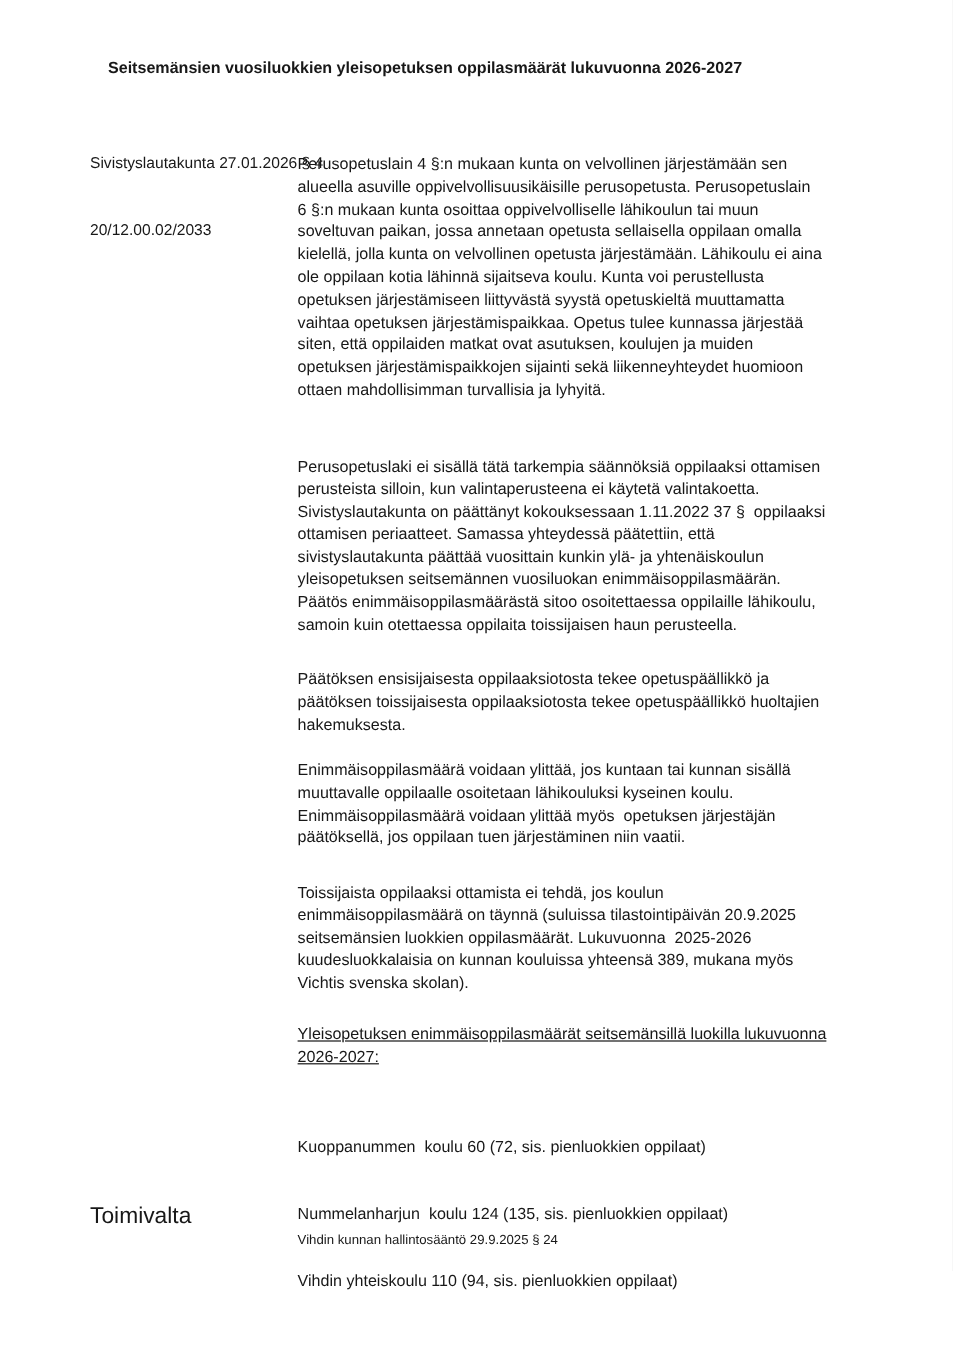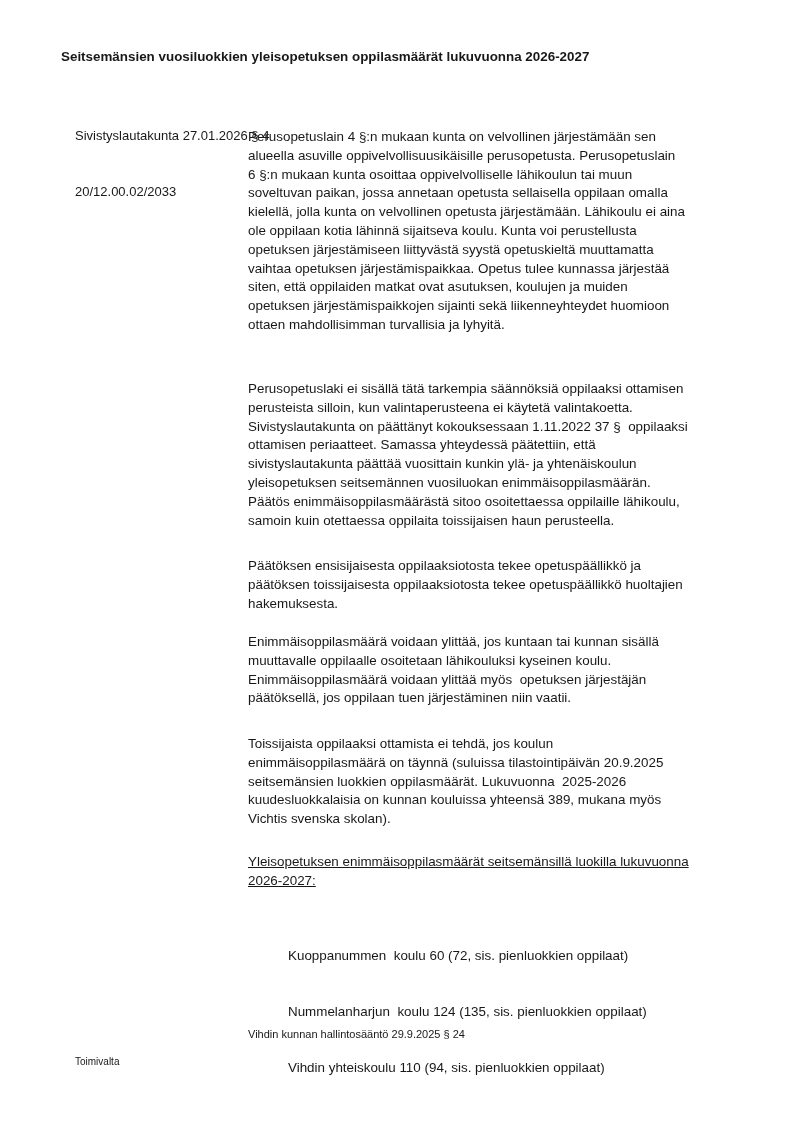--- a/index.html
+++ b/index.html
@@ -12,21 +12,21 @@
     width: 794px;
     height: 1122px;
     margin: 0 auto;
     background: #ffffff;
     font-family: "Liberation Sans", sans-serif;
     color: #181818;
     overflow: hidden;
   }
   .doc-title {
     position: absolute;
-    left: 61px;
+    left: 90px;
     top: 48px;
     width: 660px;
     margin: 0;
     font-size: 13.4px;
     font-weight: 700;
     line-height: 18.8px;
     white-space: pre-wrap;
   }
   .meta-block {
     position: absolute;
@@ -47,34 +47,34 @@
   .p1 { top: 128px; }
   .p2 { top: 380px; }
   .p3 { top: 557px; }
   .p4 { top: 633px; }
   .p5 { top: 735px; }
   .p6 { top: 853px; text-decoration: underline; }
   .school-list { top: 909px; }
   .authority-label {
     position: absolute;
     left: 75px;
-    top: 1053px;
-    font-size: 10px;
+    top: 1005px;
+    font-size: 19px;
     line-height: 18.8px;
   }
   .authority-value {
     position: absolute;
     left: 248px;
     top: 1005px;
     font-size: 11px;
     line-height: 18.8px;
     white-space: pre-wrap;
     margin-top: 20px;
   }
-  .school-line { white-space: pre-wrap; margin-left: 40px; }
+  .school-line { white-space: pre-wrap; }
 </style>
 </head>
 <body>
 
 <div class="page">
 
   <h1 class="doc-title">Seitsemänsien vuosiluokkien yleisopetuksen oppilasmäärät lukuvuonna 2026-2027</h1>
 
   <div class="meta-block">
     <div>Sivistyslautakunta 27.01.2026 § 4</div>

